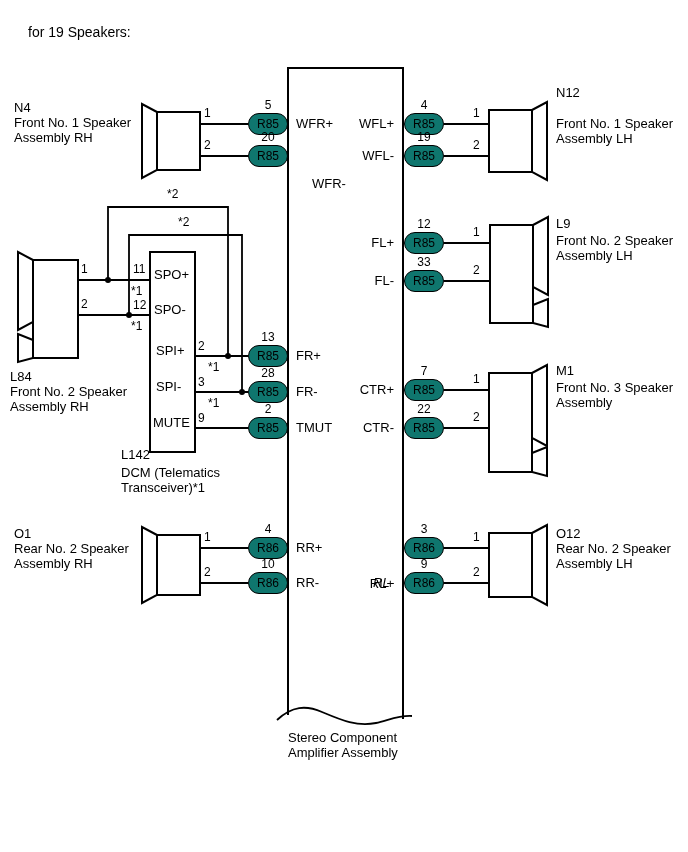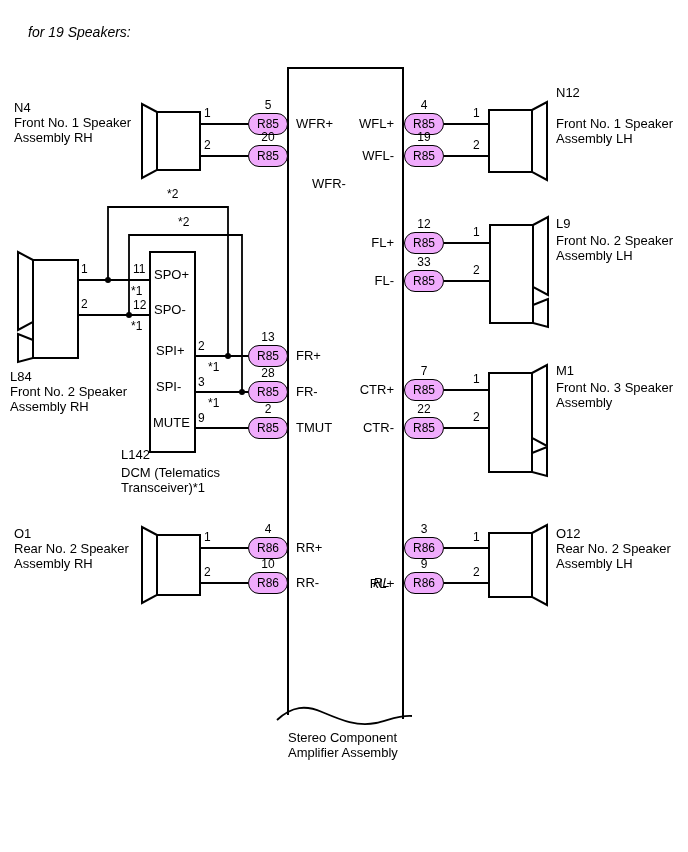--- a/index.html
+++ b/index.html
@@ -2,28 +2,28 @@
 <html><head>
 <meta charset="utf-8">
 <style>
   html,body{margin:0;padding:0;background:#ffffff;}
   #canvas{
     position:relative;width:688px;height:852px;background:#ffffff;
     font-family:"Liberation Sans",sans-serif;color:#000;overflow:hidden;
   }
   #wiring{position:absolute;left:0;top:0;}
   .t{position:absolute;white-space:nowrap;line-height:1.15;color:#000;}
-  .f14{font-size:14px;font-style:italic;}
+  .f14{font-size:14px;}
   .f13{font-size:13px;}
   .f12{font-size:12px;}
   .ctr{transform:translateX(-50%);}
   .rgt{text-align:right;}
   .oval{
     position:absolute;width:40px;height:22px;border:1.5px solid #000;border-radius:11px;
-    background:#f0abfc;display:flex;align-items:center;justify-content:center;
+    background:#0f766e;display:flex;align-items:center;justify-content:center;
     font-size:12px;box-sizing:border-box;
   }
 </style>
 </head>
 <body>
 
 <div id="canvas">
 
   <svg id="wiring" width="688" height="852" viewBox="0 0 688 852">
 

